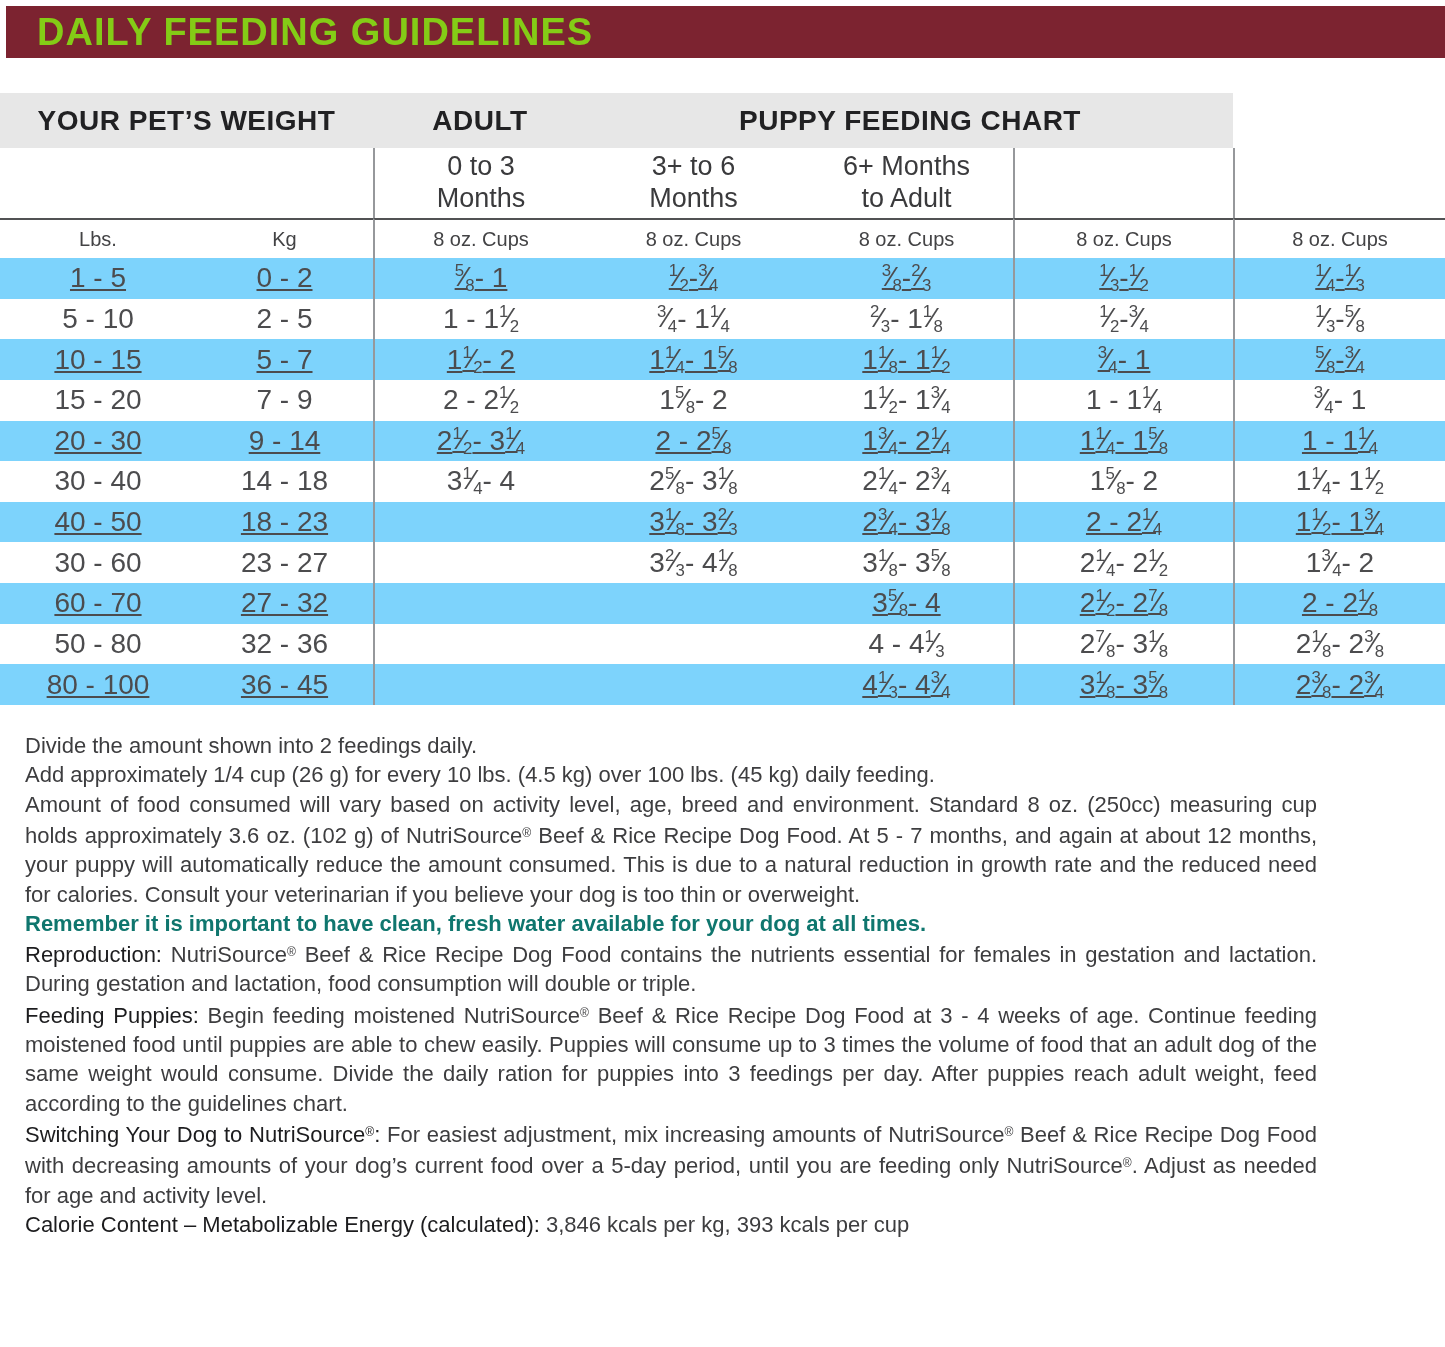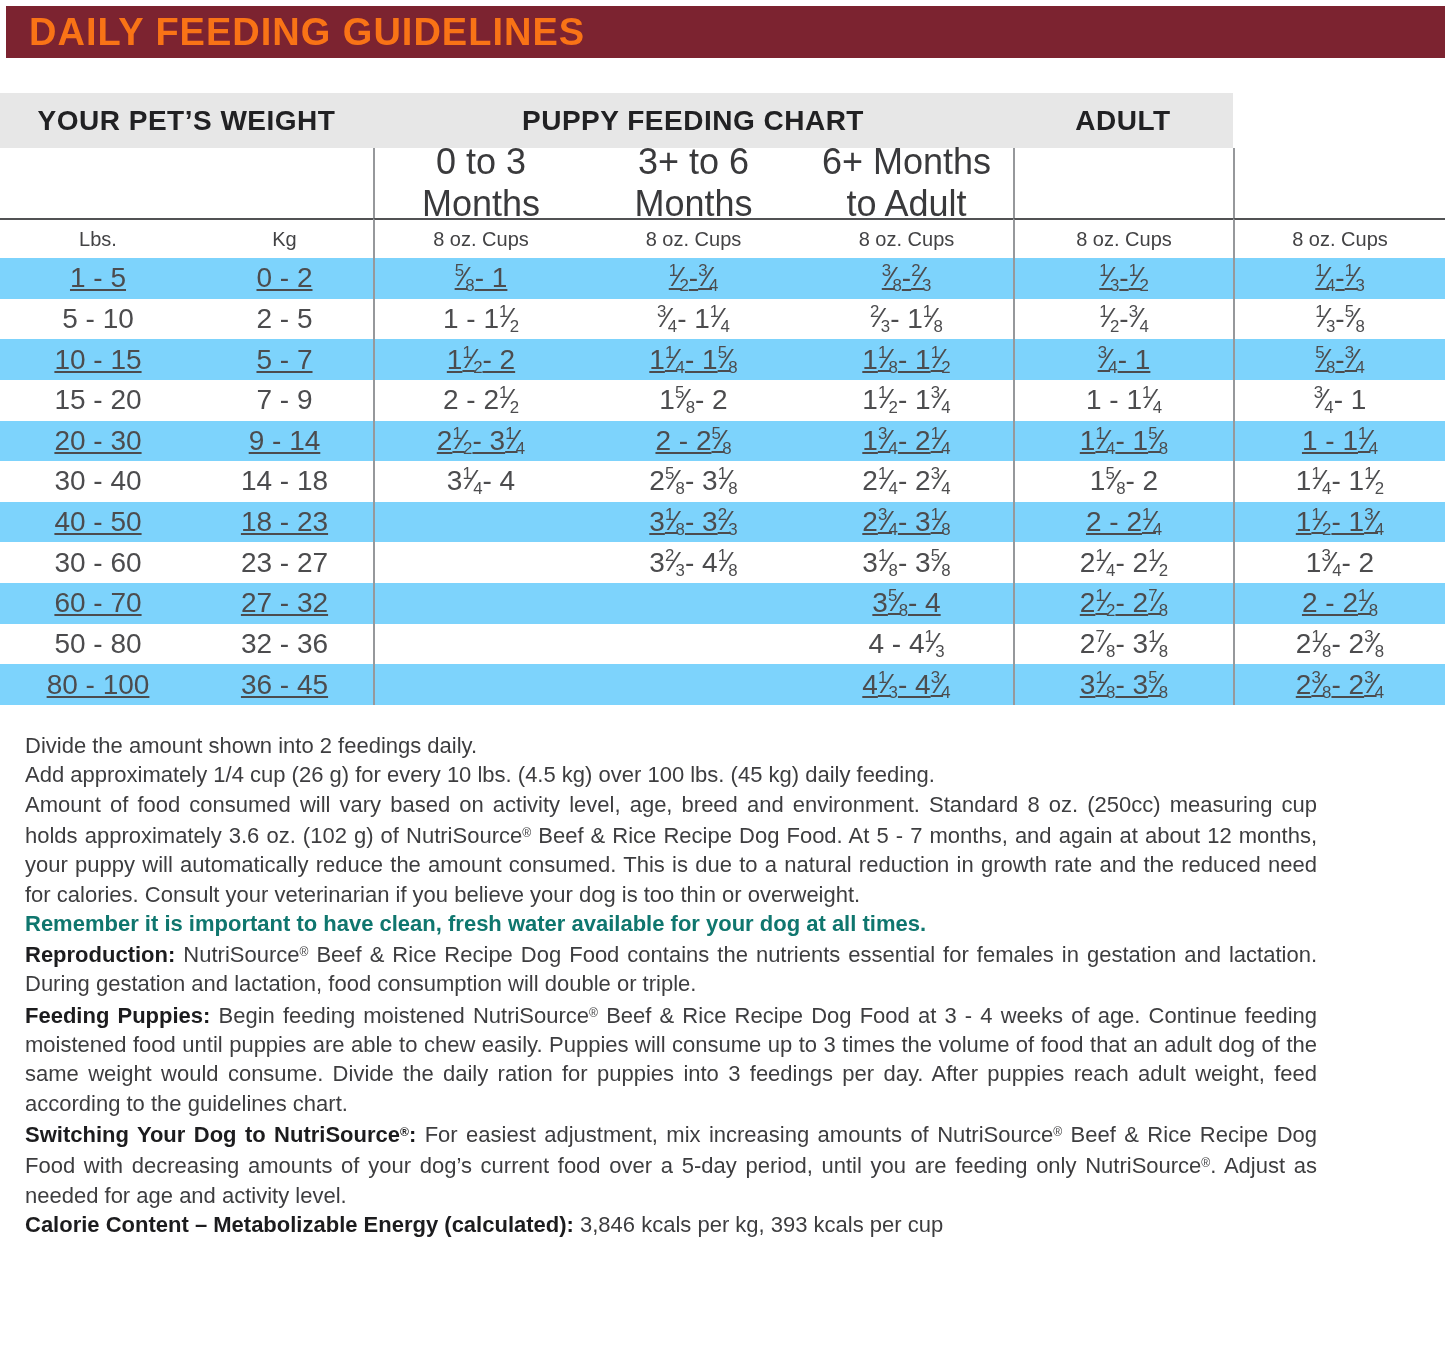--- a/index.html
+++ b/index.html
@@ -6,40 +6,40 @@
   .page{
     position:relative;width:1445px;height:1347px;background:#ffffff;overflow:hidden;
     font-family:"Liberation Sans","DejaVu Sans",sans-serif;color:#3d3d3f;
   }
   
   .title-bar{
     position:absolute;left:6px;top:6px;right:0;height:52px;
     background:#7c2330;display:flex;align-items:center;padding-left:19px;box-sizing:border-box;
   }
   .title-bar h1{
-    margin:4px;color:#f97316;font-size:38px;font-weight:bold;letter-spacing:1px;line-height:1;
+    margin:12px;color:#84cc16;font-size:38px;font-weight:bold;letter-spacing:1px;line-height:1;
   }
   
   .feed-table{
     position:absolute;left:0;top:93px;width:1371px;
     display:grid;
     grid-template-columns:196px 177px 214px 213px 213px 220px 212px;
     grid-template-rows:55px 70px 40px repeat(11,40.64px);
   }
   .cell{
     display:flex;align-items:center;justify-content:center;
     box-sizing:border-box;text-align:center;
   }
   .sp2{grid-column:span 2;}
   .sp3{grid-column:span 3;}
   .h-group{
     background:#e7e7e7;color:#212123;font-weight:bold;font-size:28px;letter-spacing:0.5px;
   }
   .sub{
-    color:#3a3a3c;font-size:36px;line-height:1.18;white-space:pre-line;
+    color:#3a3a3c;font-size:27px;line-height:1.18;white-space:pre-line;
   }
   .unit{
     color:#434345;font-size:20px;border-top:2px solid #515254;
   }
   .data{
     color:#4c4c4e;font-size:28px;
   }
   .shade{background:#7dd3fc;text-decoration:underline;}
   .vl{border-left:2px solid #96989b;}
   
@@ -49,37 +49,37 @@
   .fr .de{font-size:0.60em;vertical-align:-0.30em;}
   
   .notes{
     position:absolute;left:0;top:705px;width:1342px;box-sizing:border-box;
     padding:26px 25px 0 25px;font-size:22px;line-height:29.3px;color:#3d3d3f;
   }
   .notes p{margin:0;}
   .just{text-align:justify;}
   .bold-line{font-weight:bold;color:#0f766e;}
   .section{margin-top:30px;}
-  .lead{font-weight:bold;color:#1c1c1e;}
+  .lead{font-weight:normal;color:#1c1c1e;}
   sup.reg{font-size:0.55em;vertical-align:0.5em;}
 </style>
 </head>
 <body>
 
 <div class="page">
 
   <header class="title-bar">
     <h1>DAILY FEEDING GUIDELINES</h1>
   </header>
 
   <section class="feed-table" id="feedTable">
 
     <div class="cell h-group sp2">YOUR PET’S WEIGHT</div>
+    <div class="cell h-group">ADULT</div>
     <div class="cell h-group sp3">PUPPY FEEDING CHART</div>
-    <div class="cell h-group">ADULT</div>
 
     <div class="cell sub sp2"></div>
     <div class="cell sub vl">0 to 3
 Months</div>
     <div class="cell sub">3+ to 6
 Months</div>
     <div class="cell sub">6+ Months
 to Adult</div>
     <div class="cell sub vl"></div>
     <div class="cell sub vl"></div>

